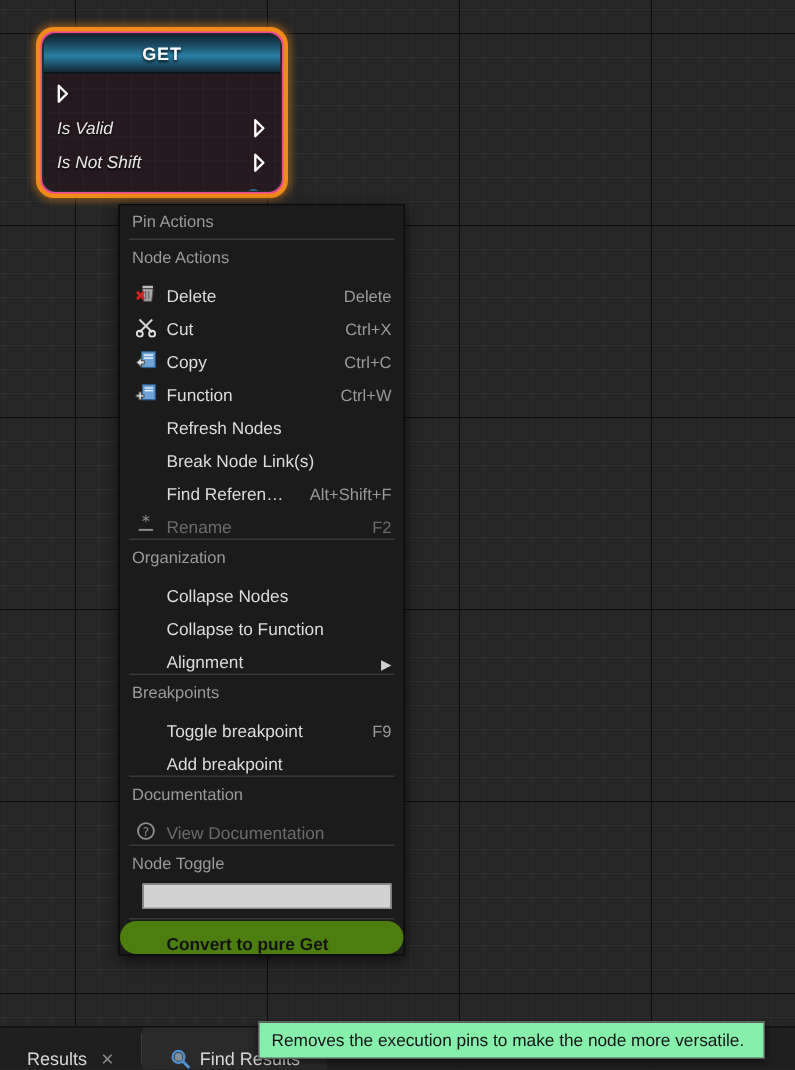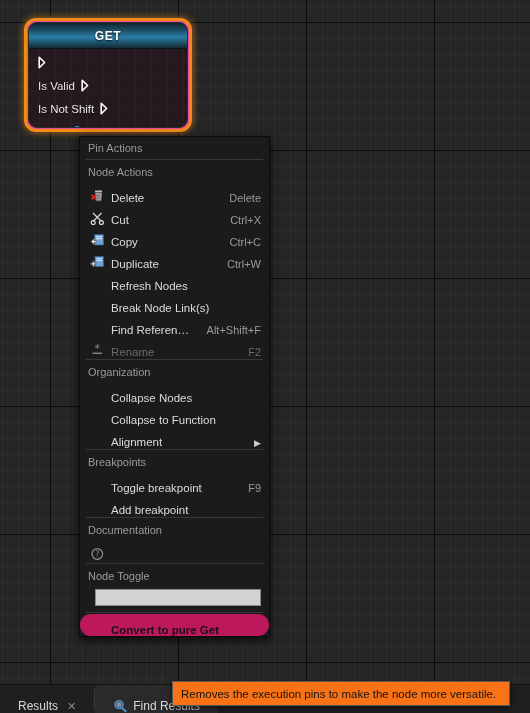--- a/index.html
+++ b/index.html
@@ -88,21 +88,21 @@
   }
 
   .node-body { position: relative; padding-top: 2px; }
 
   .pin-row {
     display: flex;
     align-items: center;
     height: 23px;
     padding: 0 7px 0 9px;
   }
-  .pin-row.out { justify-content: flex-start; }
+  .pin-row.out { justify-content: space-between; font-style: italic; }
   .pin-label {
     color: #e8e8e8;
     font-size: 11.5px;
     text-shadow: 0 1px 1px rgba(0,0,0,0.8);
   }
 
   
   .exec-pin {
     width: 11px; height: 13px;
     display: inline-block;
@@ -178,21 +178,21 @@
   }
   .menu-item.disabled .mi-label,
   .menu-item.disabled .mi-shortcut { color: #6b6b6b; }
   .menu-item .mi-arrow {
     color: #cfcfcf;
     font-size: 9px;
     margin-left: 8px;
     flex: 0 0 auto;
   }
   .menu-item.highlight {
-    background: #be185d;
+    background: #4d7c0f;
     border-radius: 11px;
   }
   .menu-item.highlight .mi-label { color: #121212; font-weight: bold; }
 
   
   .comment-wrap { padding: 3px 8px 5px 15px; }
   #node-comment-input {
     width: 100%;
     height: 17px;
     background: #d2d2d2;
@@ -236,21 +236,21 @@
   }
   .bb-divider { width: 1px; background: #3a3a3a; margin: 4px 0; }
 
   
   #tooltip {
     position: absolute;
     left: 172px;
     top: 681px;
     width: 338px;
     height: 25px;
-    background: #f97316;
+    background: #86efac;
     border: 1px solid #5a5a5a;
     display: flex;
     align-items: center;
     padding: 0 8px;
     color: #141414;
     font-size: 11.5px;
     box-shadow: 0 2px 6px rgba(0,0,0,0.6);
   }
 </style>
 </head>
@@ -358,21 +358,21 @@
 
     <div class="menu-item">
       <span class="mi-icon">
         <svg width="15" height="14" viewBox="0 0 15 14">
           <rect x="5" y="1.5" width="8.5" height="10" fill="#6fa3d6" stroke="#2c5f93" stroke-width="0.8"></rect>
           <rect x="6.5" y="3.2" width="5.5" height="0.9" fill="#e8f0f8"></rect>
           <rect x="6.5" y="5" width="5.5" height="0.9" fill="#e8f0f8"></rect>
           <path d="M2.6 6.3 h1.6 v1.8 h1.8 v1.6 h-1.8 v1.8 h-1.6 v-1.8 h-1.8 v-1.6 h1.8 Z" fill="#ececec" stroke="#4a4a4a" stroke-width="0.7"></path>
         </svg>
       </span>
-      <span class="mi-label">Duplicate</span>
+      <span class="mi-label">Function</span>
       <span class="mi-shortcut">Ctrl+W</span>
     </div>
 
     <div class="menu-item">
       <span class="mi-icon blank"></span>
       <span class="mi-label">Refresh Nodes</span>
       <span class="mi-shortcut"></span>
     </div>
 
     <div class="menu-item">
@@ -434,20 +434,21 @@
 
     <div class="menu-heading">Documentation</div>
 
     <div class="menu-item disabled">
       <span class="mi-icon">
         <svg width="15" height="14" viewBox="0 0 15 14">
           <circle cx="7.3" cy="7" r="5.3" fill="none" stroke="#8e8e8e" stroke-width="1.2"></circle>
           <text x="7.3" y="10.4" font-family="DejaVu Sans, sans-serif" font-size="8" fill="#8e8e8e" text-anchor="middle">?</text>
         </svg>
       </span>
+      <span class="mi-label">View Documentation</span>
     </div>
 
     <div class="menu-sep"></div>
 
     <div class="menu-heading">Node Toggle</div>
     <div class="comment-wrap">
       <input id="node-comment-input" type="text" value="" style="">
     </div>
 
     <div class="menu-sep"></div>

